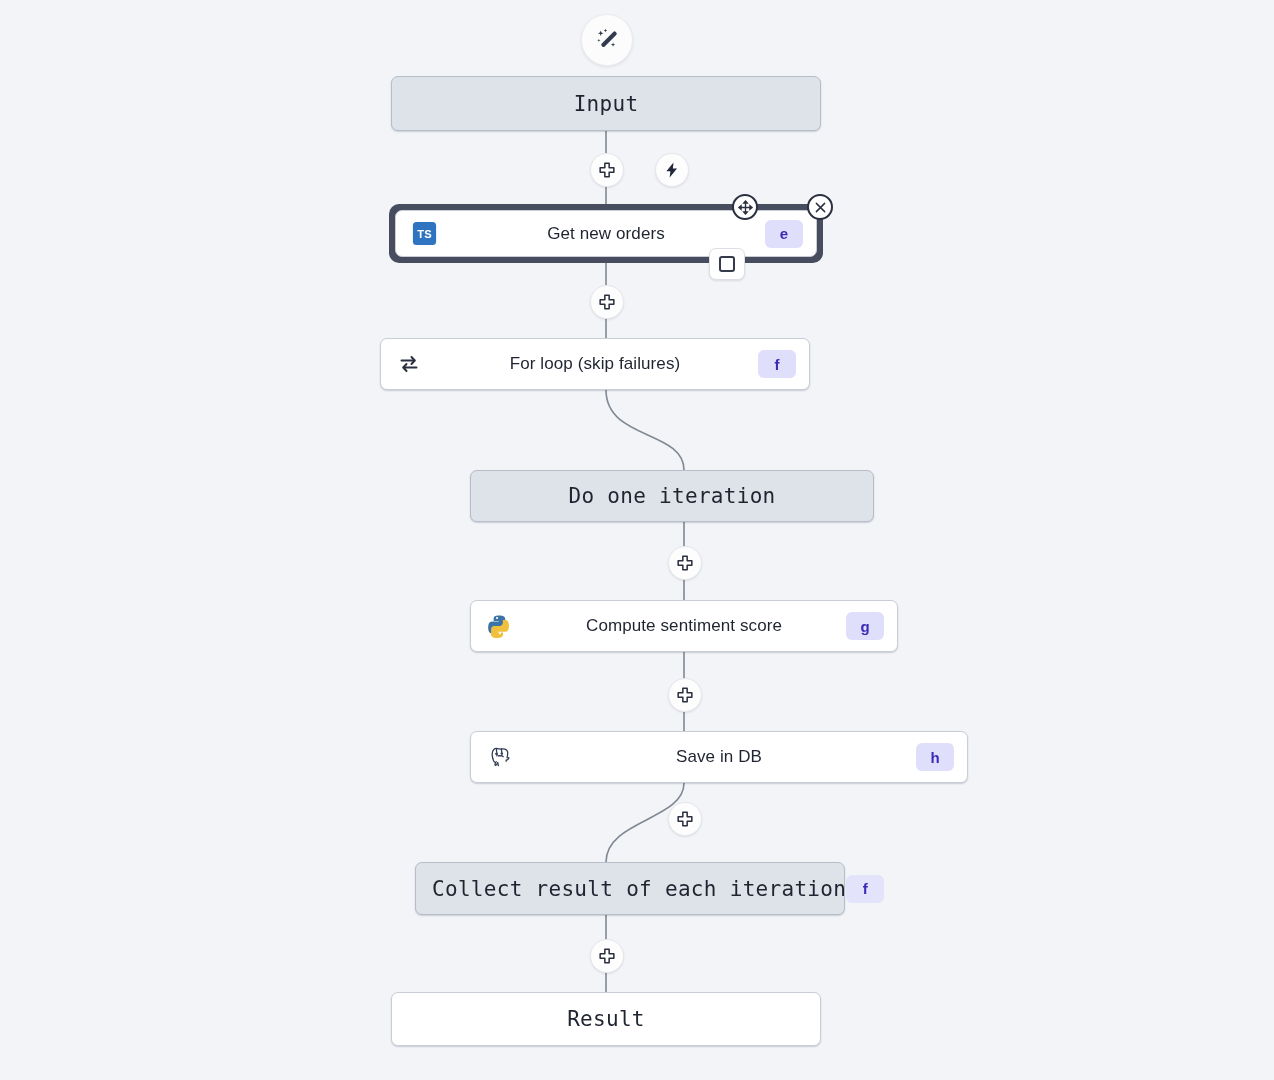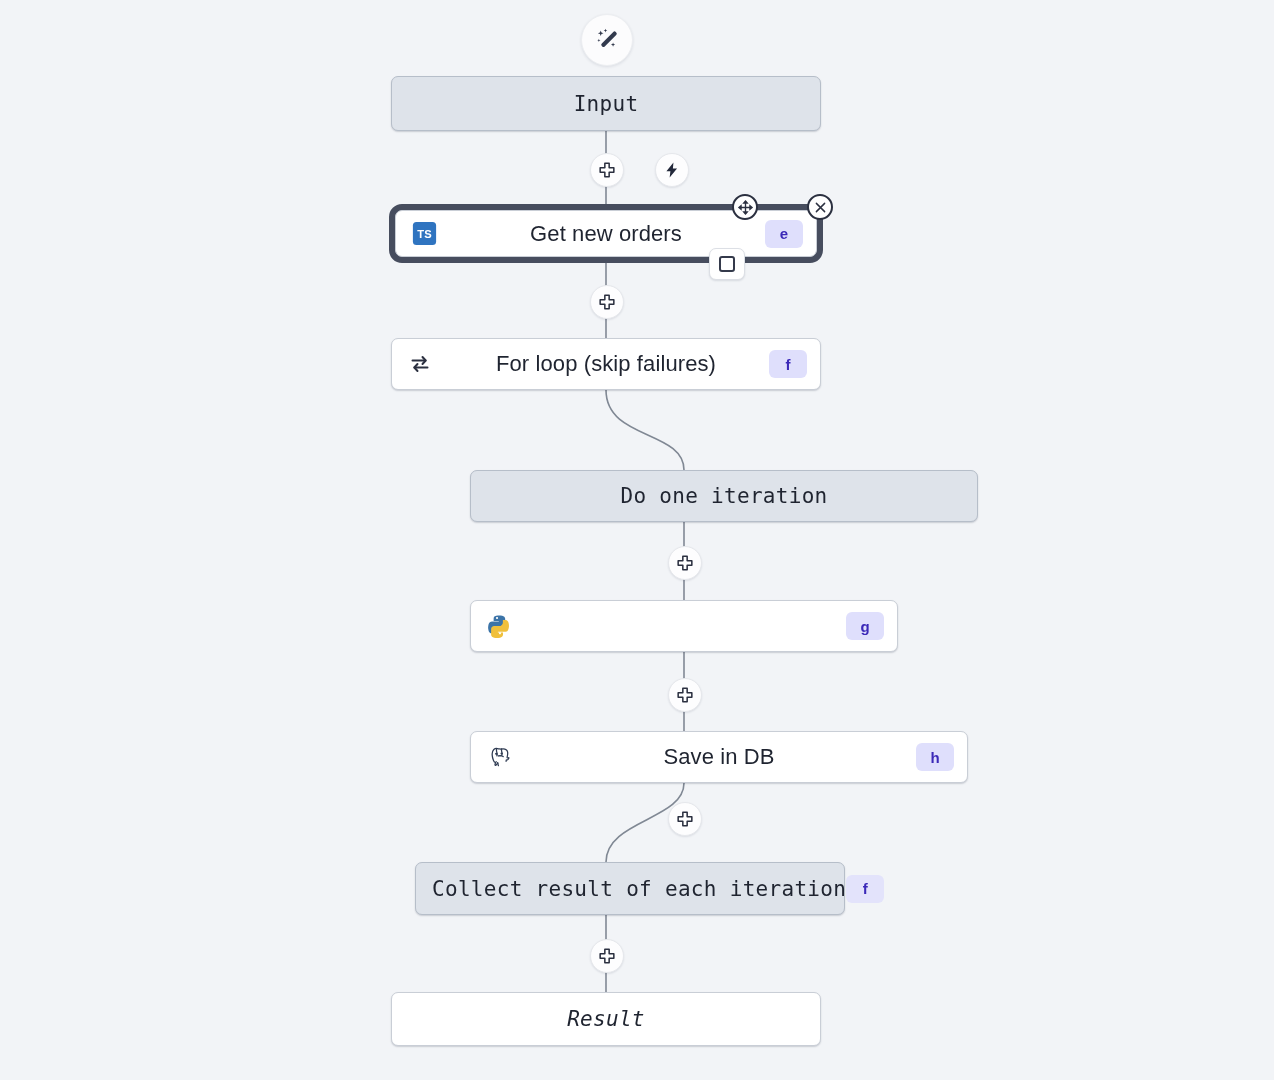--- a/index.html
+++ b/index.html
@@ -40,21 +40,21 @@
     background: #dee3ea;
     border: 1px solid #b6bec9;
   }
   .node.white {
     background: #ffffff;
     border: 1px solid #c9ced6;
   }
   .node-title {
     flex: 1 1 auto;
     text-align: center;
-    font-size: 22px;
+    font-size: 17px;
     color: #1f2430;
     letter-spacing: 0.1px;
     white-space: nowrap;
   }
   .node-title.mono {
     font-family: "DejaVu Sans Mono", "Liberation Mono", monospace;
     font-size: 21px;
     letter-spacing: 0.3px;
   }
   .node-icon {
@@ -221,21 +221,21 @@
   </div>
 
   <div class="handle-btn" style="left:655px; top:153px;">
     <span>
       <svg width="18" height="18" viewBox="0 0 20 20">
         <path d="M11.6 1.6L3.8 11.3h4.4l-0.8 7.1 8.2-10h-4.6z" fill="#22283a"></path>
       </svg>
     </span>
   </div>
 
-  <div class="selected-wrap" style="left:389px; top:204px; width:434px; height:59px;border-radius:13px;">
+  <div class="selected-wrap" style="left:389px; top:204px; width:434px; height:59px;">
     <div class="node white">
       <span class="node-icon">
         <svg width="25" height="25" viewBox="0 0 28 28">
           <rect x="1" y="1" width="26" height="26" rx="4" fill="#2f74c0"></rect>
           <text x="14" y="19.5" font-family="'Liberation Sans',sans-serif" font-size="12.5" font-weight="bold" fill="#ffffff" text-anchor="middle">TS</text>
         </svg>
       </span>
       <span class="node-title">Get new orders</span>
       <span class="badge">e</span>
     </div>
@@ -268,54 +268,55 @@
   </div>
 
   <div class="handle-btn" style="left:590px; top:285px;">
     <span>
       <svg width="18" height="18" viewBox="0 0 20 20">
         <path d="M7.6 2.4h4.8v5.2h5.2v4.8h-5.2v5.2H7.6v-5.2H2.4V7.6h5.2z" fill="#ffffff" stroke="#2b3040" stroke-width="1.7" stroke-linejoin="round"></path>
       </svg>
     </span>
   </div>
 
-  <div class="node white" style="left:391px; top:338px; width:430px; height:52px;">
+  <div class="node white" style="left:380px; top:338px; width:430px; height:52px;">
     <span class="node-icon">
       <svg width="26" height="26" viewBox="0 0 26 26">
         <g stroke="#2b3040" stroke-width="2" fill="none" stroke-linecap="round" stroke-linejoin="round">
           <path d="M5.5 9.5h13"></path>
           <path d="M15.5 6l3.2 3.5-3.2 3.5"></path>
           <path d="M20.5 16.5h-13"></path>
           <path d="M10.5 13l-3.2 3.5 3.2 3.5"></path>
         </g>
       </svg>
     </span>
     <span class="node-title">For loop (skip failures)</span>
     <span class="badge">f</span>
   </div>
 
-  <div class="node gray" style="left:470px; top:470px; width:508px; height:52px;">
+  <div class="node gray" style="left:470px; top:470px; width:404px; height:52px;">
     <span class="node-title mono">Do one iteration</span>
   </div>
 
   <div class="handle-btn" style="left:668px; top:546px;">
     <span>
       <svg width="18" height="18" viewBox="0 0 20 20">
         <path d="M7.6 2.4h4.8v5.2h5.2v4.8h-5.2v5.2H7.6v-5.2H2.4V7.6h5.2z" fill="#ffffff" stroke="#2b3040" stroke-width="1.7" stroke-linejoin="round"></path>
       </svg>
     </span>
   </div>
 
   <div class="node white" style="left:470px; top:600px; width:428px; height:52px;">
     <span class="node-icon">
       <svg width="27" height="27" viewBox="0 0 32 32">
         <path d="M15.9 2.2c-1.9 0-3.6.2-5.1.5-3 .6-3.6 1.9-3.6 4.2v3.1h7.3v.9H5.1c-2.4 0-4.5 1.4-5.1 4.1-.7 3.1-.8 5.1 0 8.4.6 2.4 2 4.1 4.4 4.1h2.5v-3.7c0-2.7 2.4-5.1 5.2-5.1h7.2c2.3 0 4.2-1.9 4.2-4.2V6.9c0-2.2-1.9-3.9-4.2-4.3-1.4-.2-2.9-.4-4.4-.4zm-3.9 2.2c.8 0 1.4.6 1.4 1.4 0 .8-.6 1.4-1.4 1.4-.8 0-1.4-.6-1.4-1.4 0-.8.6-1.4 1.4-1.4z" fill="#3c74a8" transform="translate(3,1) scale(0.84)"></path>
         <path d="M25.6 10.9v3.6c0 2.8-2.4 5.2-5.2 5.2h-7.2c-2.3 0-4.2 2-4.2 4.2v7.9c0 2.2 2 3.6 4.2 4.2 2.7.8 5.2.9 8.4 0 2.1-.6 4.2-1.8 4.2-4.2v-3.2h-7.3v-.9h11c2.4 0 3.3-1.7 4.1-4.2.9-2.6.8-5.1 0-8.4-.6-2.3-1.7-4.2-4.1-4.2h-3.9zm-4.1 17.6c.8 0 1.4.6 1.4 1.4 0 .8-.6 1.4-1.4 1.4-.8 0-1.4-.6-1.4-1.4 0-.8.6-1.4 1.4-1.4z" fill="#f0c03c" transform="translate(-1.5,-1) scale(0.84)"></path>
       </svg>
     </span>
+    <span class="node-title">Compute sentiment score</span>
     <span class="badge">g</span>
   </div>
 
   <div class="handle-btn" style="left:668px; top:678px;">
     <span>
       <svg width="18" height="18" viewBox="0 0 20 20">
         <path d="M7.6 2.4h4.8v5.2h5.2v4.8h-5.2v5.2H7.6v-5.2H2.4V7.6h5.2z" fill="#ffffff" stroke="#2b3040" stroke-width="1.7" stroke-linejoin="round"></path>
       </svg>
     </span>
   </div>
@@ -353,17 +354,17 @@
   </div>
 
   <div class="handle-btn" style="left:590px; top:939px;">
     <span>
       <svg width="18" height="18" viewBox="0 0 20 20">
         <path d="M7.6 2.4h4.8v5.2h5.2v4.8h-5.2v5.2H7.6v-5.2H2.4V7.6h5.2z" fill="#ffffff" stroke="#2b3040" stroke-width="1.7" stroke-linejoin="round"></path>
       </svg>
     </span>
   </div>
 
-  <div class="node white" style="left:391px; top:992px; width:430px; height:54px;font-style:italic;">
+  <div class="node white" style="left:391px; top:992px; width:430px; height:54px;">
     <span class="node-title mono">Result</span>
   </div>
 
 </div>
 
 </body></html>

